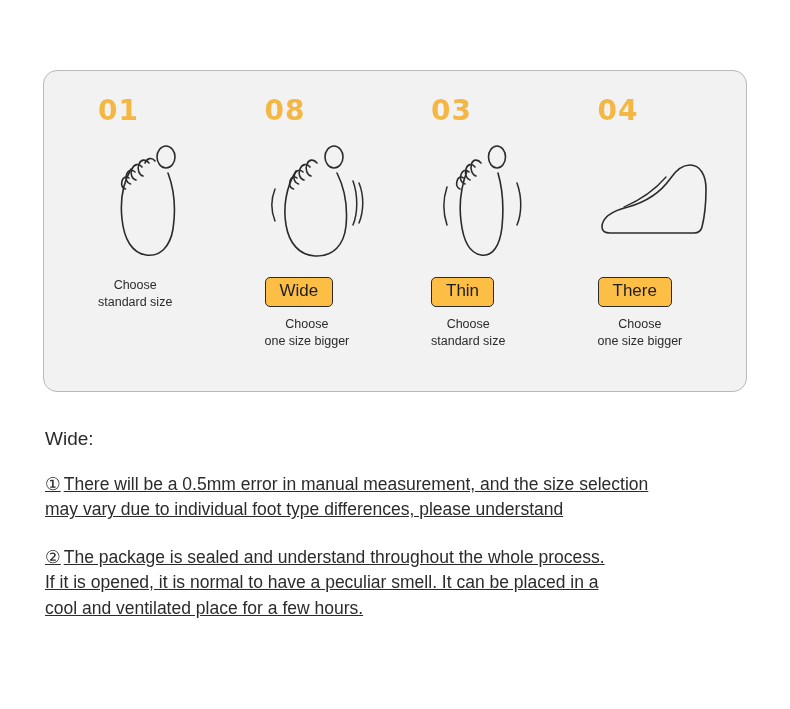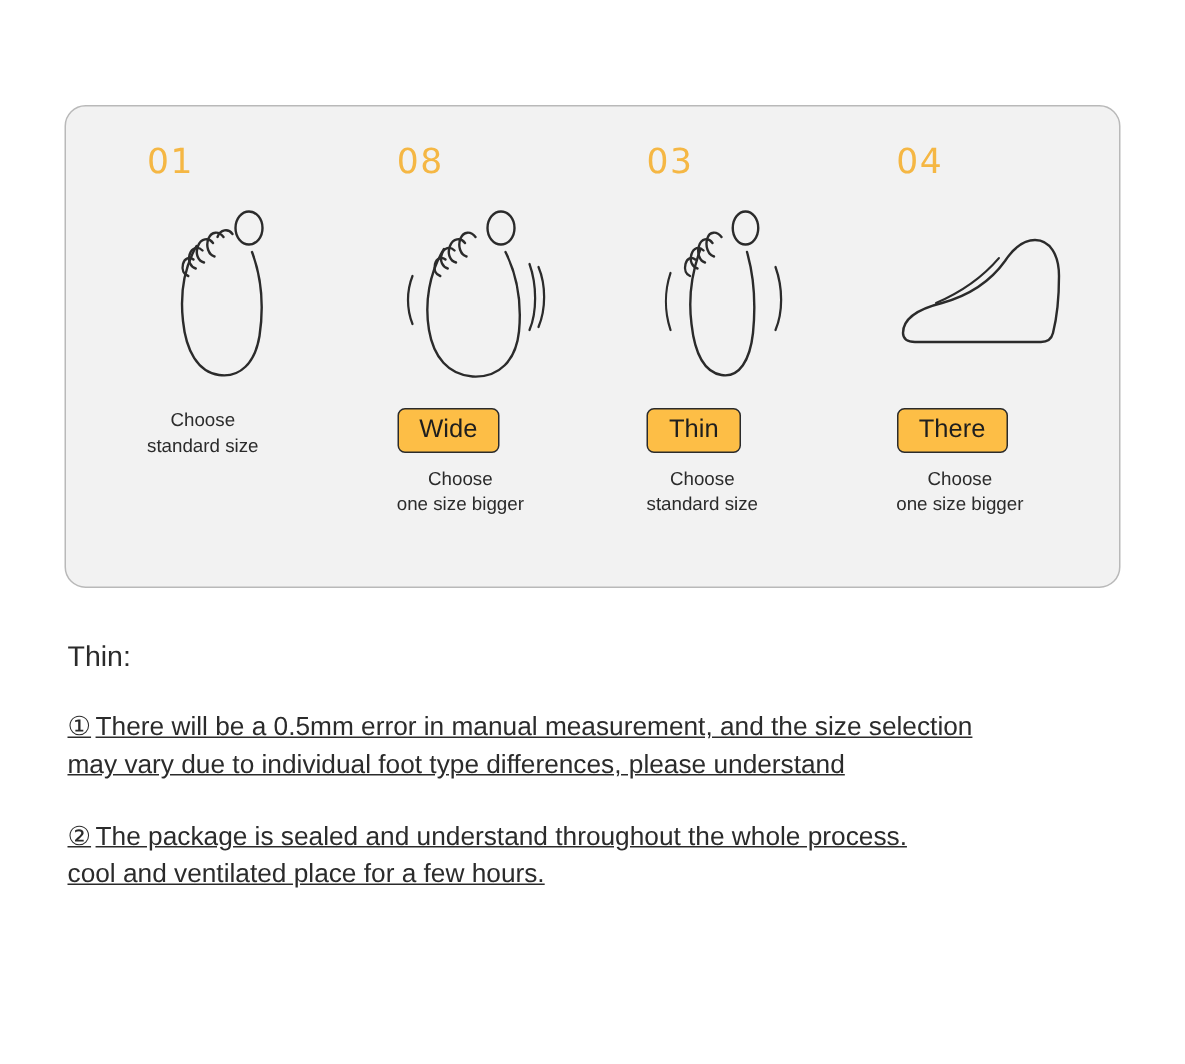--- a/index.html
+++ b/index.html
@@ -40,22 +40,22 @@
     flex: 1 1 0;
     display: flex;
     flex-direction: column;
     align-items: flex-start;
     padding-left: 36px;
     box-sizing: border-box;
   }
 
   .card-number {
     font-family: "DejaVu Sans", sans-serif;
-    font-size: 23px;
-    font-weight: 400;
+    font-size: 28px;
+    font-weight: 700;
     color: #f5b744;
     letter-spacing: 1px;
     line-height: 1;
     margin-bottom: 6px;
   }
 
   .foot-art {
     width: 120px;
     height: 140px;
     margin-bottom: 6px;
@@ -194,24 +194,25 @@
       <div class="advice">
         <span class="tip-line">Choose</span>
         <span class="tip-line">one size bigger</span>
       </div>
     </div>
 
   </div>
 </div>
 
 <div class="tips-wrap">
-  <div class="tips-title">Thin:</div>
+  <div class="tips-title">Wide:</div>
 
   <div class="tip">
     <span class="tip-marker">①</span><span>There will be a 0.5mm error in manual measurement, and the size selection</span>
     <span class="tip-line">may vary due to individual foot type differences, please understand</span>
   </div>
 
   <div class="tip">
     <span class="tip-marker">②</span><span>The package is sealed and understand throughout the whole process.</span>
+    <span class="tip-line">If it is opened, it is normal to have a peculiar smell. It can be placed in a</span>
     <span class="tip-line">cool and ventilated place for a few hours.</span>
   </div>
 </div>
 
 </body></html>

